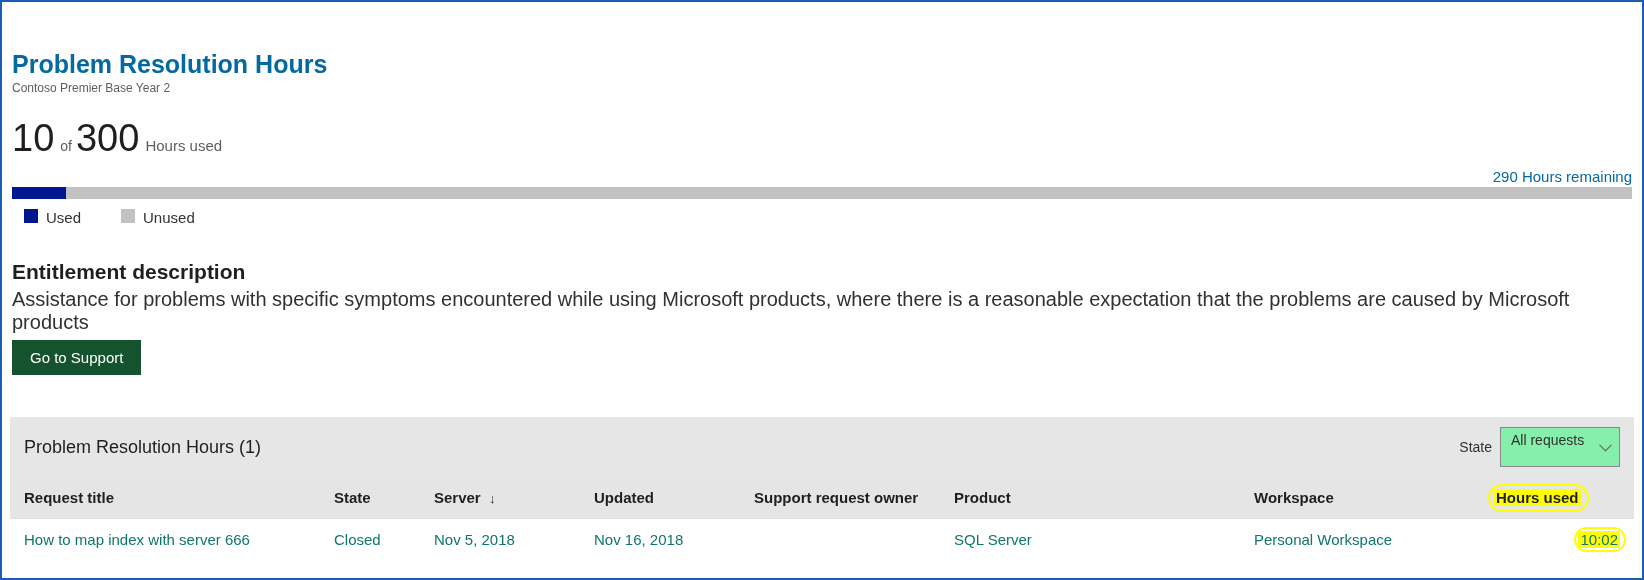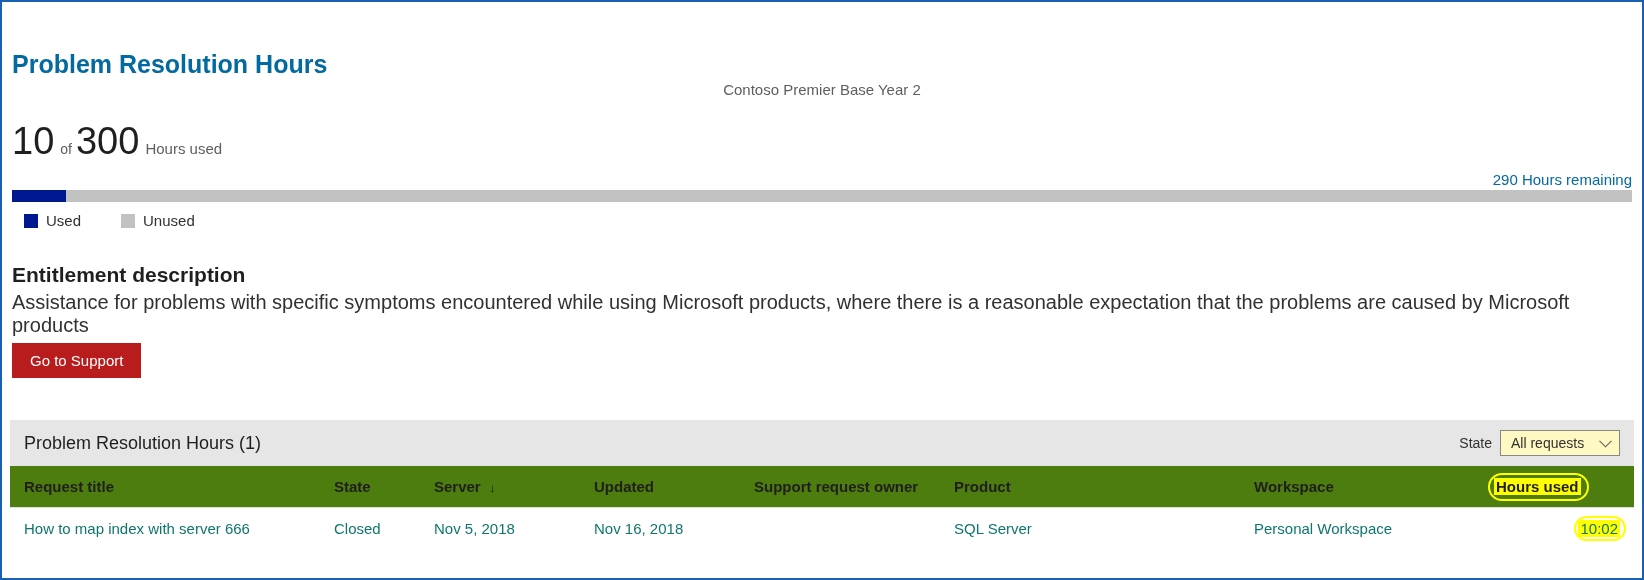--- a/index.html
+++ b/index.html
@@ -15,24 +15,23 @@
     overflow: hidden;
   }
   .page-title {
     font-size: 25px;
     font-weight: 600;
     color: #0369a1;
     margin-bottom: 2px;
     margin-top: 40px;
   }
   .subtitle {
-    font-size: 15px;
+    font-size: 12px;
     color: #605e5c;
     margin-bottom: 22px;
-    text-align: center;
   }
   .hours-line {
     display: flex;
     align-items: baseline;
     margin-bottom: 8px;
   }
   .big-num { font-size: 38px; font-weight: 400; color: #201f1e; }
   .of-label { font-size: 14px; color: #605e5c; margin: 0 4px 0 6px; align-self: flex-end; padding-bottom: 6px;}
   .hours-used-label { font-size: 15px; color: #605e5c; margin-left: 6px; align-self: flex-end; padding-bottom: 6px;}
   .remaining-row {
@@ -53,38 +52,38 @@
     height: 100%;
   }
   .legend {
     display: flex;
     gap: 28px;
     align-items: center;
     font-size: 15px;
     color: #323130;
     margin-bottom: 34px;
   }
-  .legend-item { display: flex; align-items: center; gap: 8px; padding-left: 12px; }
+  .legend-item { display: flex; gap: 8px; padding-left: 12px; }
   .swatch { width: 14px; height: 14px; display: inline-block; }
   .swatch-used { background: #00188f; }
   .swatch-unused { background: #c2c2c2; }
   .section-header {
     font-size: 21px;
     font-weight: 600;
     color: #201f1e;
     margin-bottom: 4px;
     margin-top: 16px;
   }
   .section-desc {
     font-size: 20px;
     color: #323130;
     margin-bottom: 6px;
   }
   .btn-primary {
-    background: #b91c1c;
+    background: #14532d;
     color: #fff;
     border: none;
     padding: 9px 18px;
     font-size: 15px;
     cursor: pointer;
     margin-bottom: 42px;
   }
   .table-wrapper {
     margin: 0 -2px;
   }
@@ -102,22 +101,22 @@
   }
   .state-filter {
     display: flex;
     align-items: center;
     gap: 8px;
     font-size: 14px;
     color: #323130;
   }
   .select-box {
     border: 1px solid #8a8886;
-    background: #fef9c3;
-    padding: 4px 30px 4px 10px;
+    background: #86efac;
+    padding: 4px 30px 18px 10px;
     font-size: 14px;
     position: relative;
     min-width: 120px;
     cursor: pointer;
   }
   .select-box::after {
     content: "";
     position: absolute;
     right: 9px;
     top: 50%;
@@ -128,21 +127,21 @@
   }
   table.data {
     width: 100%;
     border-collapse: collapse;
     font-size: 15px;
   }
   table.data thead th {
     text-align: left;
     font-weight: 600;
     padding: 12px 14px;
-    background: #4d7c0f;
+    background: #e5e5e5;
     border-bottom: 1px solid #e1dfdd;
     color: #201f1e;
   }
   table.data tbody td {
     padding: 12px 14px;
     vertical-align: top;
     color: #0f766e;
   }
   .col-title { width: 310px; }
   .col-state { width: 100px; }

